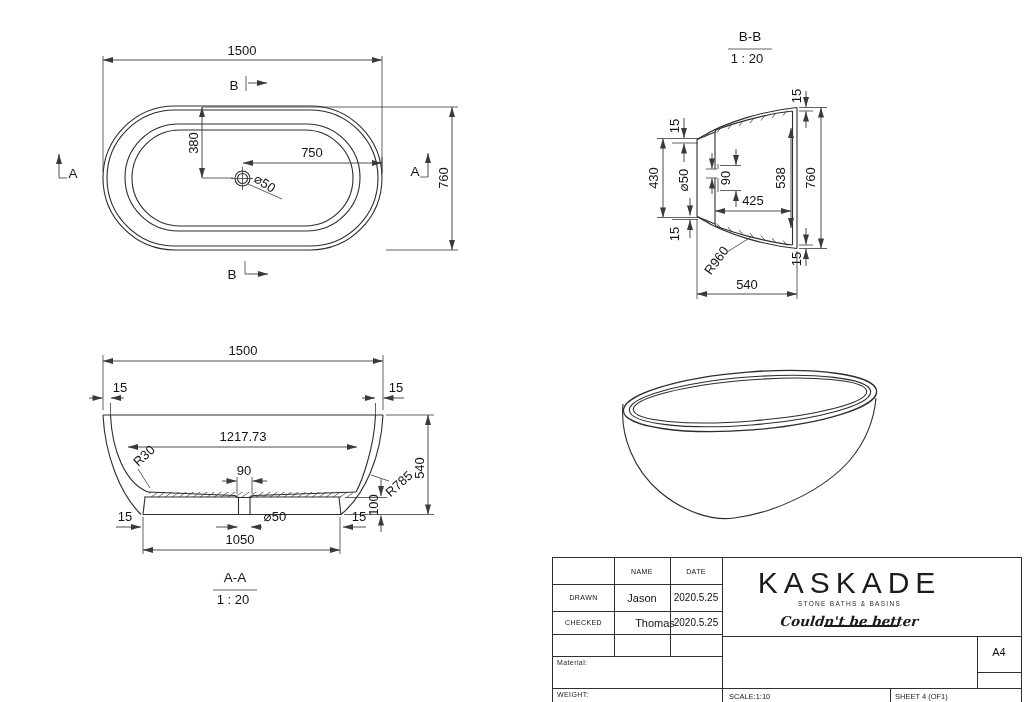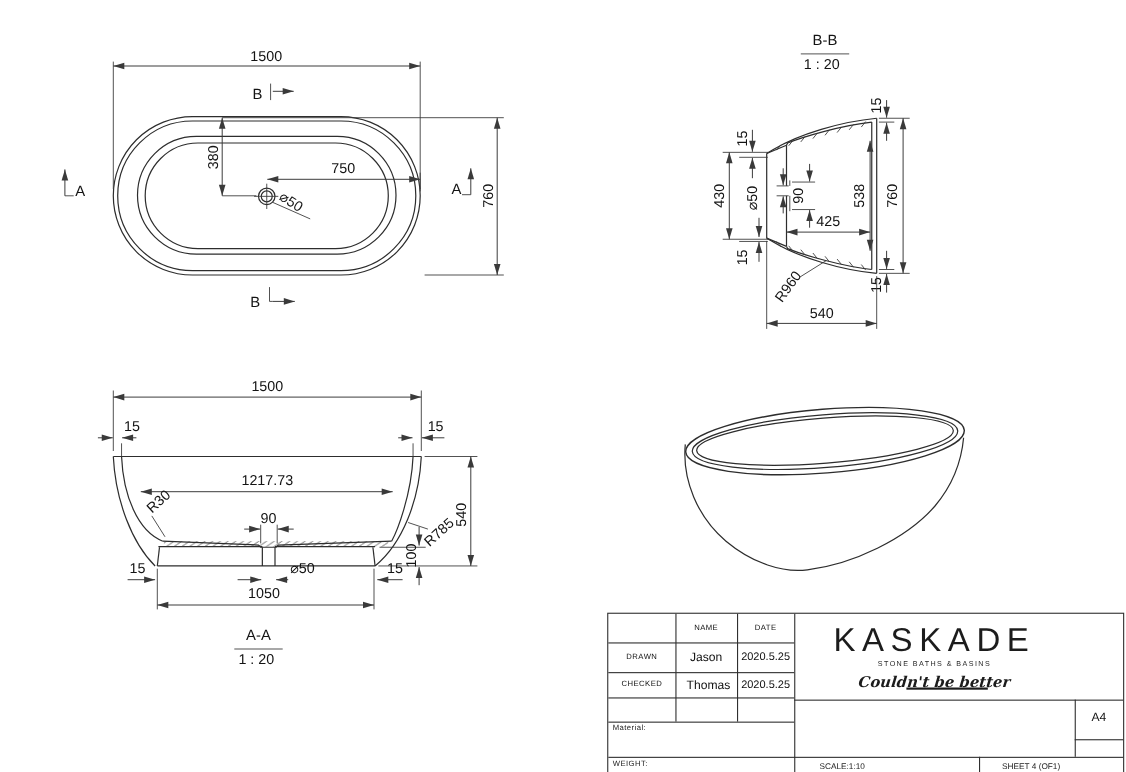--- a/index.html
+++ b/index.html
@@ -20,21 +20,21 @@
   #tb .vl{position:absolute;width:1px;background:#2f2f2f;}
   #tb .cell{position:absolute;display:flex;align-items:center;justify-content:center;color:#111;}
   .lab{font-size:7px;letter-spacing:.4px;color:#222;}
   .val{font-size:11px;color:#111;}
   .dateval{font-size:10px;color:#111;text-align:right;}
   #brandname{font-size:30px;letter-spacing:6px;color:#1c1c1c;font-weight:400;}
   #brandsub{font-size:6.5px;letter-spacing:1.3px;color:#2a2a2a;}
   #brandtag{font-family:"DejaVu Serif","Liberation Serif",serif;font-style:italic;font-weight:bold;
             font-size:13.5px;color:#1c1c1c;transform:skewX(-6deg);}
   #descbox{position:absolute;left:190px;top:81px;font-size:11.5px;line-height:13.5px;color:#111;}
-  .smallcell{font-size:7.5px;color:#222;margin-left:16px;}
+  .smallcell{font-size:7.5px;color:#222;}
 </style>
 </head>
 <body>
 
 <div id="page">
 
 <svg width="1024" height="702" viewBox="0 0 1024 702">
   <defs>
     <marker id="ae" orient="auto" markerWidth="12" markerHeight="9" refX="10.5" refY="4" markerUnits="userSpaceOnUse">
       <path d="M0.5,1 L10.5,4 L0.5,7 Z" fill="#3a3a3a"></path>
@@ -300,21 +300,21 @@
   <div class="vl" style="left:424px;top:78px;height:52px"></div>
   <div class="hl" style="left:424px;top:114px;width:44px"></div>
   <div class="vl" style="left:337px;top:130px;height:14px"></div>
 
   <div class="cell lab" style="left:61px;top:0;width:56px;height:26px">NAME</div>
   <div class="cell lab" style="left:117px;top:0;width:52px;height:26px">DATE</div>
   <div class="cell lab" style="left:0;top:26px;width:61px;height:27px">DRAWN</div>
   <div class="cell val" style="left:61px;top:26px;width:56px;height:27px">Jason</div>
   <div class="cell dateval" style="left:117px;top:26px;width:52px;height:27px">2020.5.25</div>
   <div class="cell lab" style="left:0;top:53px;width:61px;height:23px">CHECKED</div>
-  <div class="cell val" style="left:63px;top:53px;width:56px;height:23px">Thomas</div>
+  <div class="cell val" style="left:74px;top:53px;width:56px;height:23px">Thomas</div>
   <div class="cell dateval" style="left:117px;top:53px;width:52px;height:23px">2020.5.25</div>
   <div class="lab" style="position:absolute;left:4px;top:101px">Material:</div>
   <div class="lab" style="position:absolute;left:4px;top:133px">WEIGHT:</div>
 
   <div style="position:absolute;left:169px;top:0;width:255px;height:78px;text-align:center">
     <div id="brandname" style="margin-top:8px">KASKADE</div>
     <div id="brandsub">STONE BATHS &amp; BASINS</div>
     <div id="brandtag" style="margin-top:6px">Couldn't be better</div>
     <div style="position:absolute;left:102px;top:67px;width:74px;height:1.5px;background:#1c1c1c"></div>
   </div>

